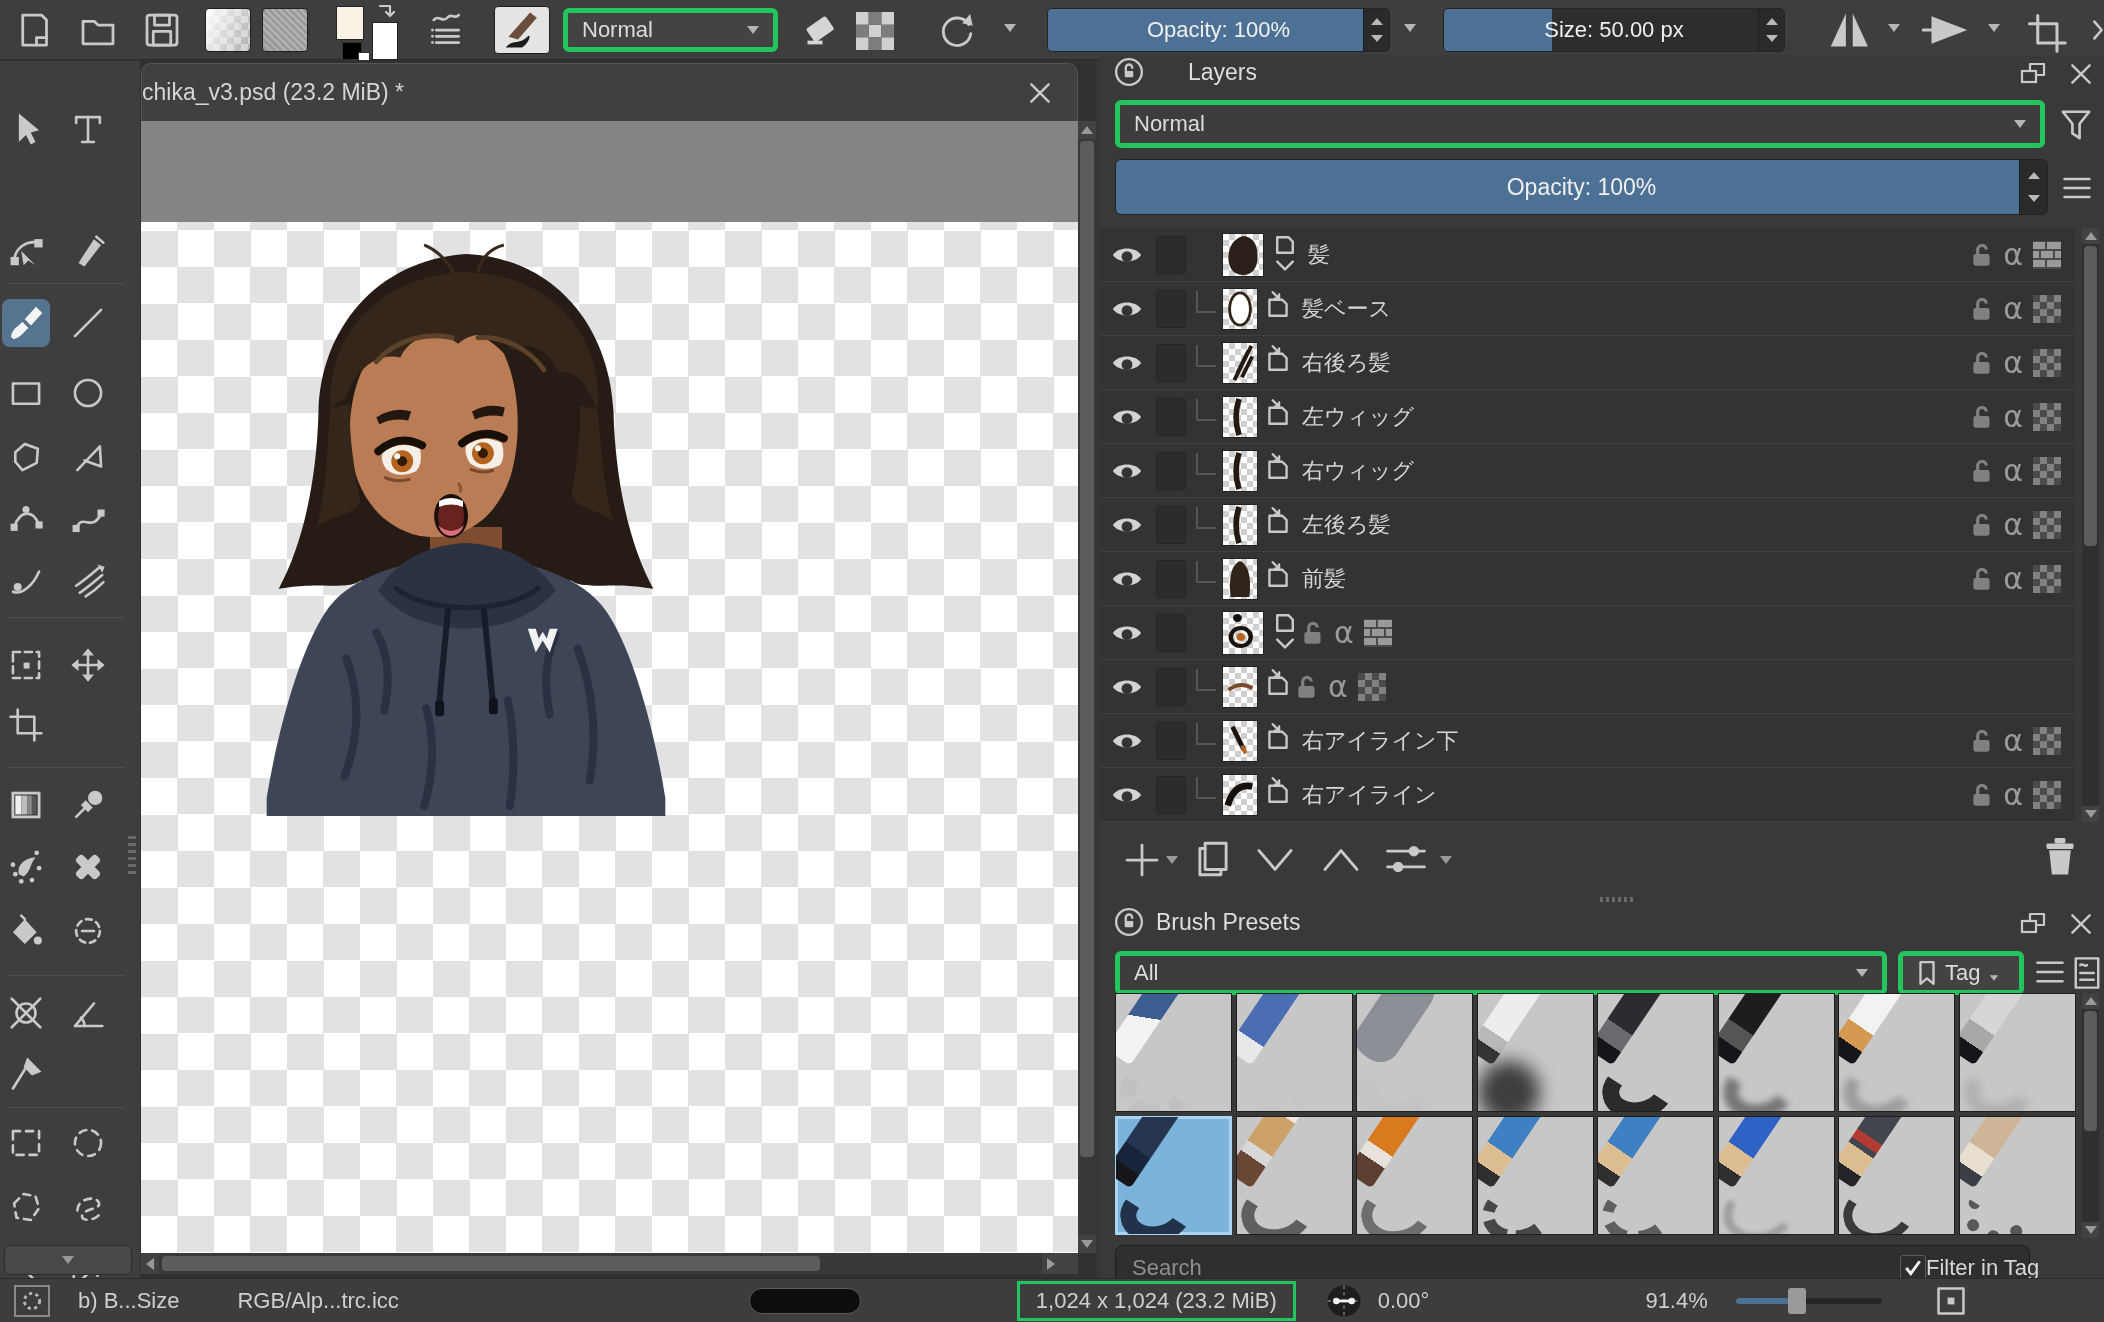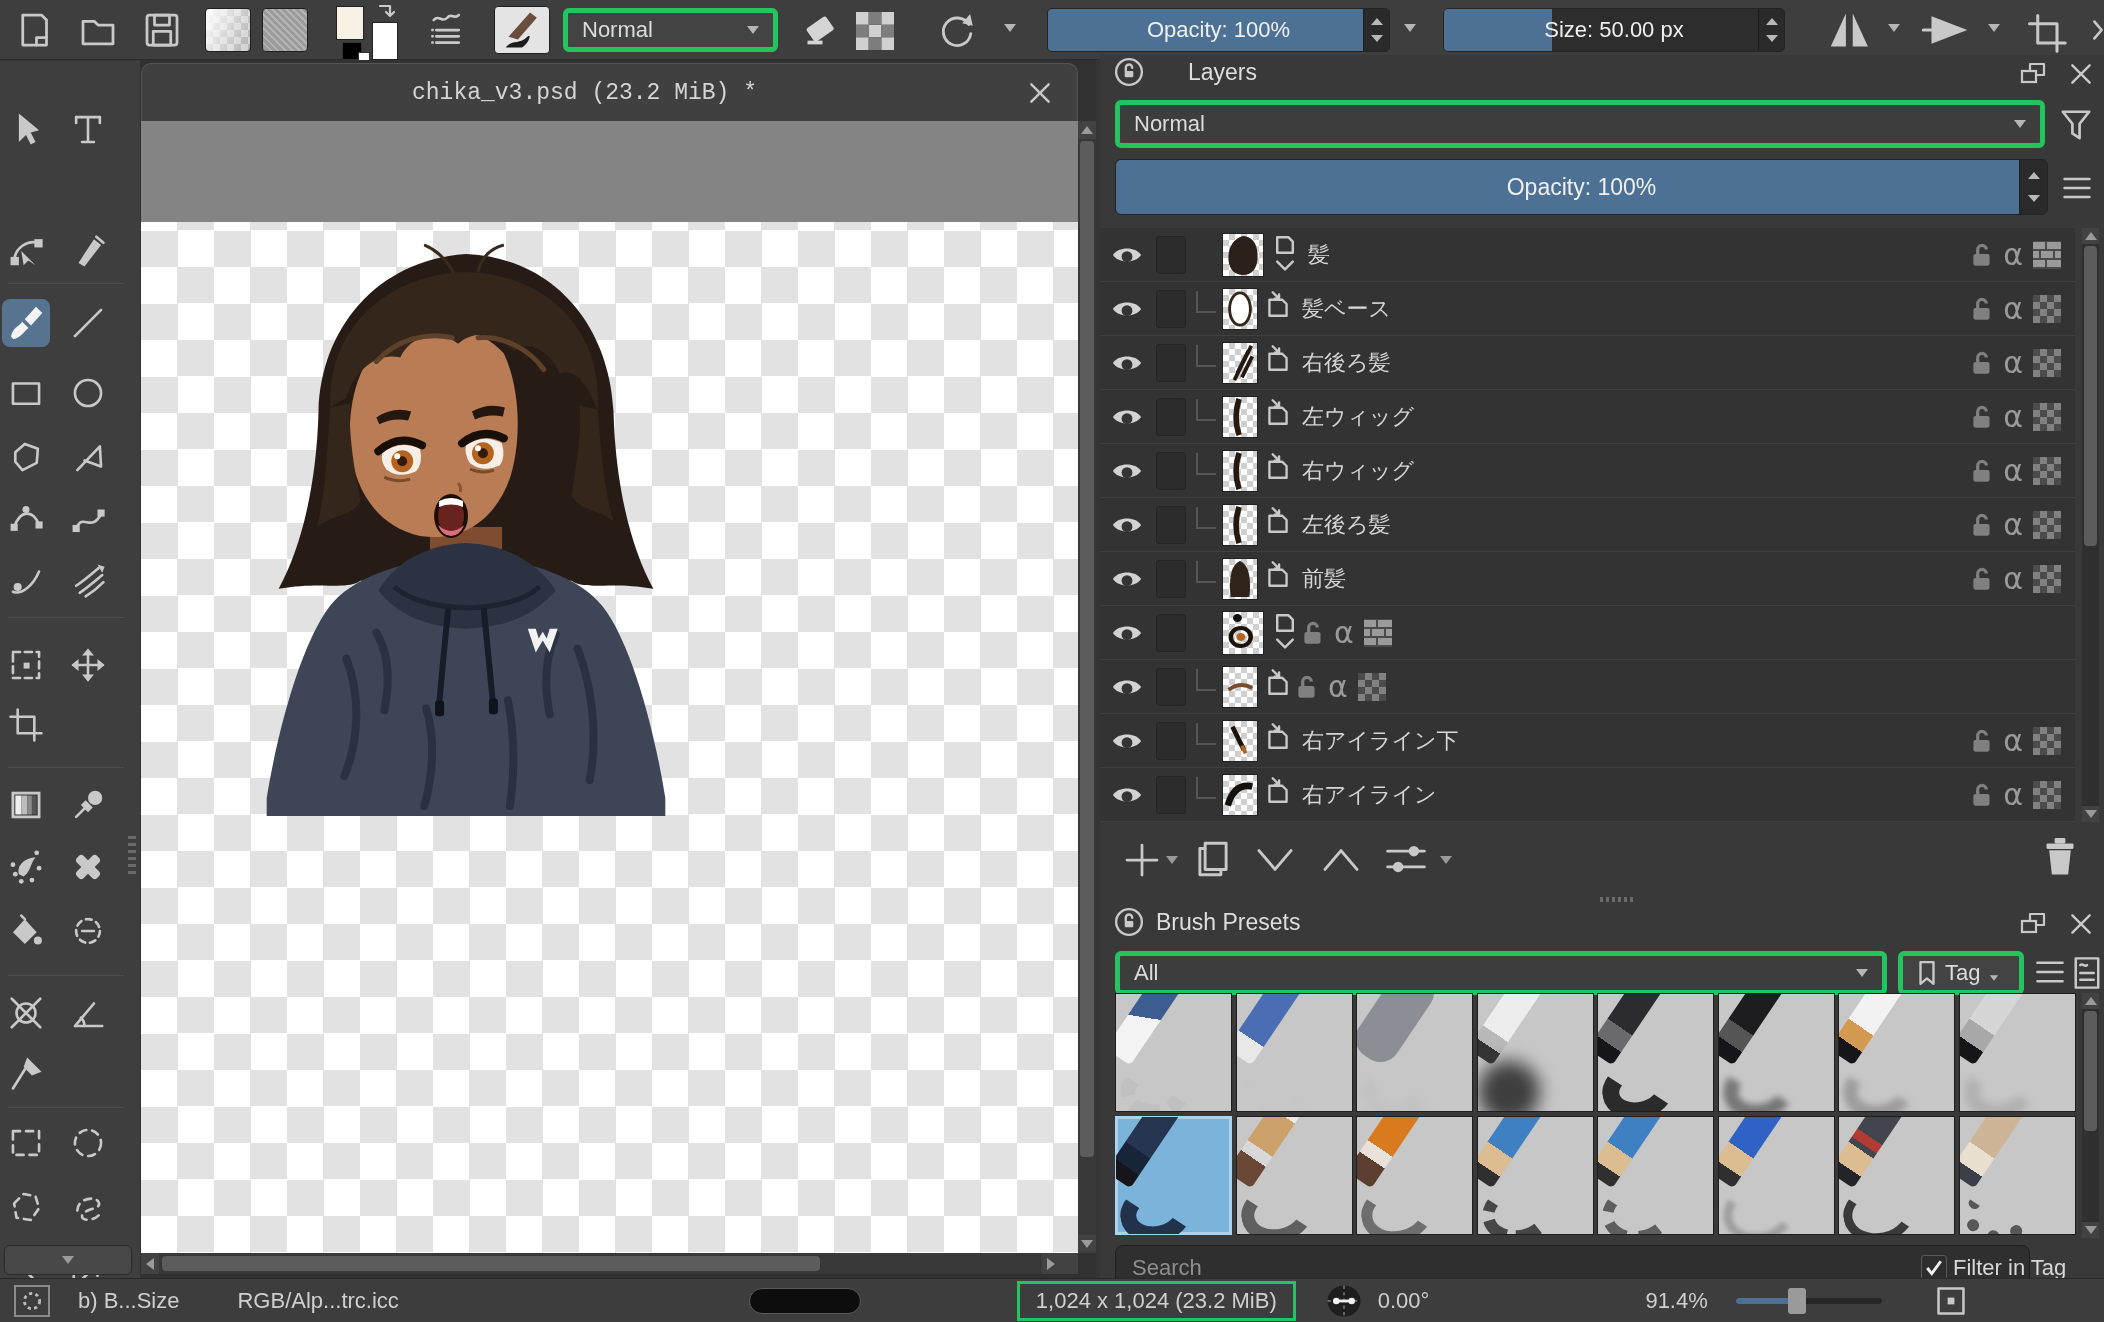--- a/index.html
+++ b/index.html
@@ -26,21 +26,21 @@
 
   
   #lefttools { position:absolute; left:0; top:61px; width:140px; bottom:44px; background:#3e3e3e; }
   .tool { position:absolute; width:48px; height:48px; display:flex; align-items:center; justify-content:center; border-radius:8px; }
   .tool.sel { background:#56748f; }
   .tdiv { position:absolute; left:8px; width:116px; height:1px; background:#4e4e4e; }
 
   
   #canvaswin { position:absolute; left:140px; top:60px; width:956px; height:1218px; background:#313131; }
   #tabbar { position:absolute; left:1px; top:3px; width:937px; height:58px; background:#404040; border:1px solid #555; border-bottom:none; border-radius:10px 10px 0 0; display:flex; align-items:center; }
-  #tabtitle { flex:1; text-align:center; font-size:23px; color:#d5d5d5;font-family:Liberation Mono, monospace; }
+  #tabtitle { flex:1; font-size:23px; color:#d5d5d5; }
   #viewport { position:absolute; left:1px; top:61px; width:937px; height:1132px; background:conic-gradient(#e2e2e2 25%,#ffffff 0 50%,#e2e2e2 0 75%,#ffffff 0); background-size:73px 73px; overflow:hidden; }
   #grayband { position:absolute; left:0; top:0; width:100%; height:101px; background:#848484; }
   .sb { background:#383838; }
   .sbtrack { background:#2f2f2f; }
   .sbthumb { background:#5c5c5c; border-radius:4px; }
   .sbarrow { display:flex; align-items:center; justify-content:center; background:#424242; }
 
   
   #rightpanel { position:absolute; left:1100px; top:55px; width:1004px; height:1223px; background:#393939; }
   .dockhead { position:absolute; display:flex; align-items:center; gap:12px; font-size:23px; color:#dedede; }
@@ -1079,21 +1079,21 @@
     <div class="sbarrow abs" style="left:0; top:0; width:17px; height:16px;">
         <i class="arrdn sm" style="transform:rotate(180deg); border-top-color:#9a9a9a"></i>
       </div>
     <div class="sbthumb abs" style="left:2px; top:18px; width:13px; height:120px;"></div>
     <div class="sbarrow abs" style="left:0; bottom:0; width:17px; height:16px;">
         <i class="arrdn sm" style="border-top-color:#9a9a9a"></i>
       </div>
   </div>
 
   <input id="searchbox" class="abs" style="left: 15px; top: 1190px;" placeholder="Search">
-  <div class="abs" style="left:821px; top:1200px; display:flex; align-items:center; gap:6px;">
+  <div class="abs" style="left:800px; top:1200px; display:flex; align-items:center; gap:0;">
     <span class="checkbox">
       <svg width="18" height="18" viewBox="0 0 16 16">
           <path d="M2,8 L6,13 L14,2" stroke="#f0f0f0" stroke-width="2.6" fill="none"></path>
         </svg>
       </span>
     <span style="font-size:22px">Filter in Tag</span>
   </div>
 </div>
 
 <div id="statusbar">

